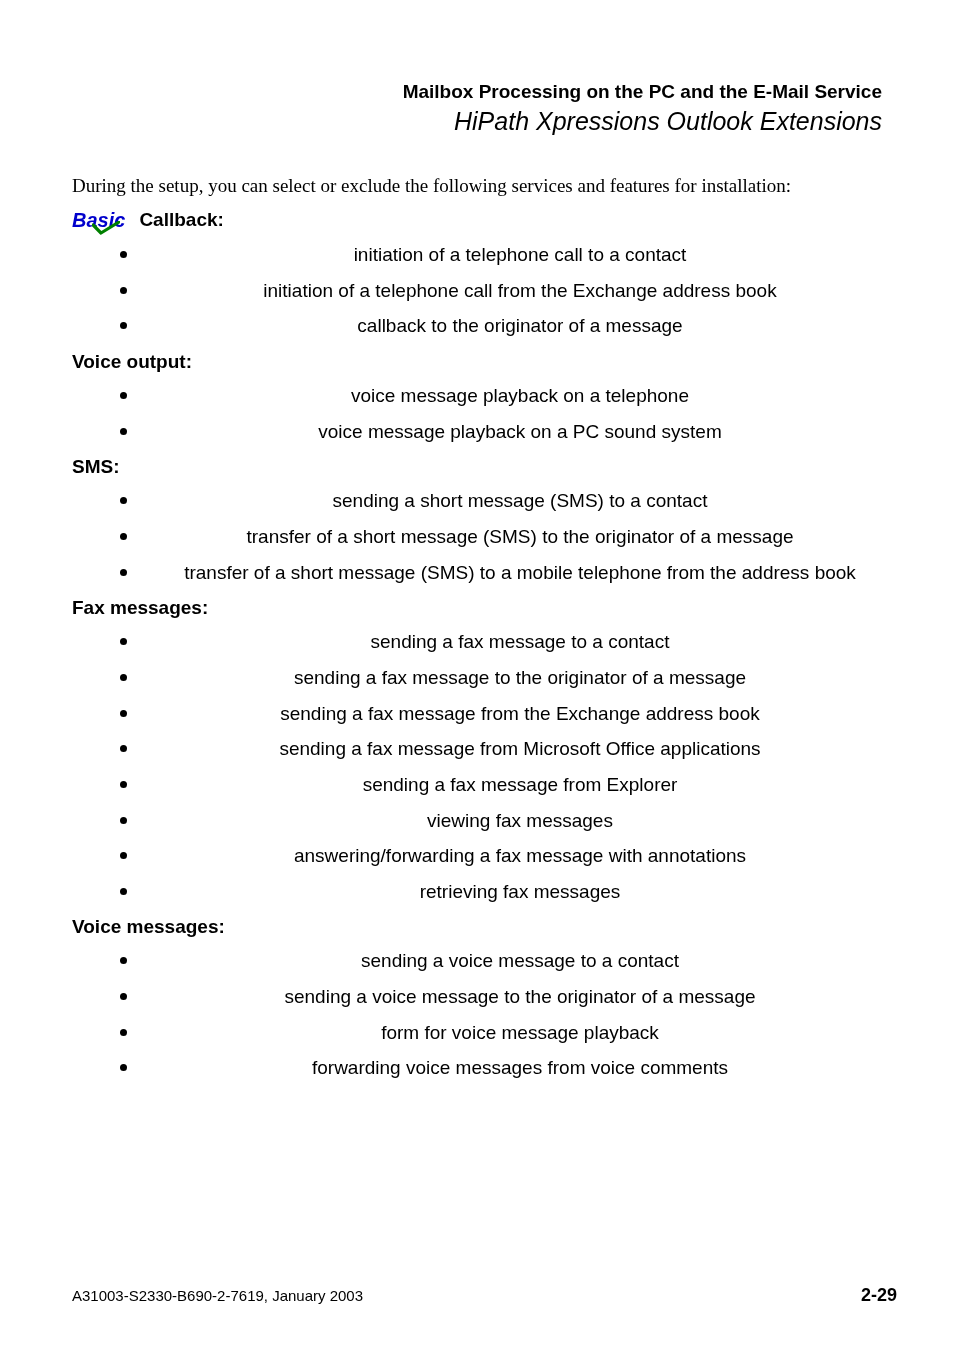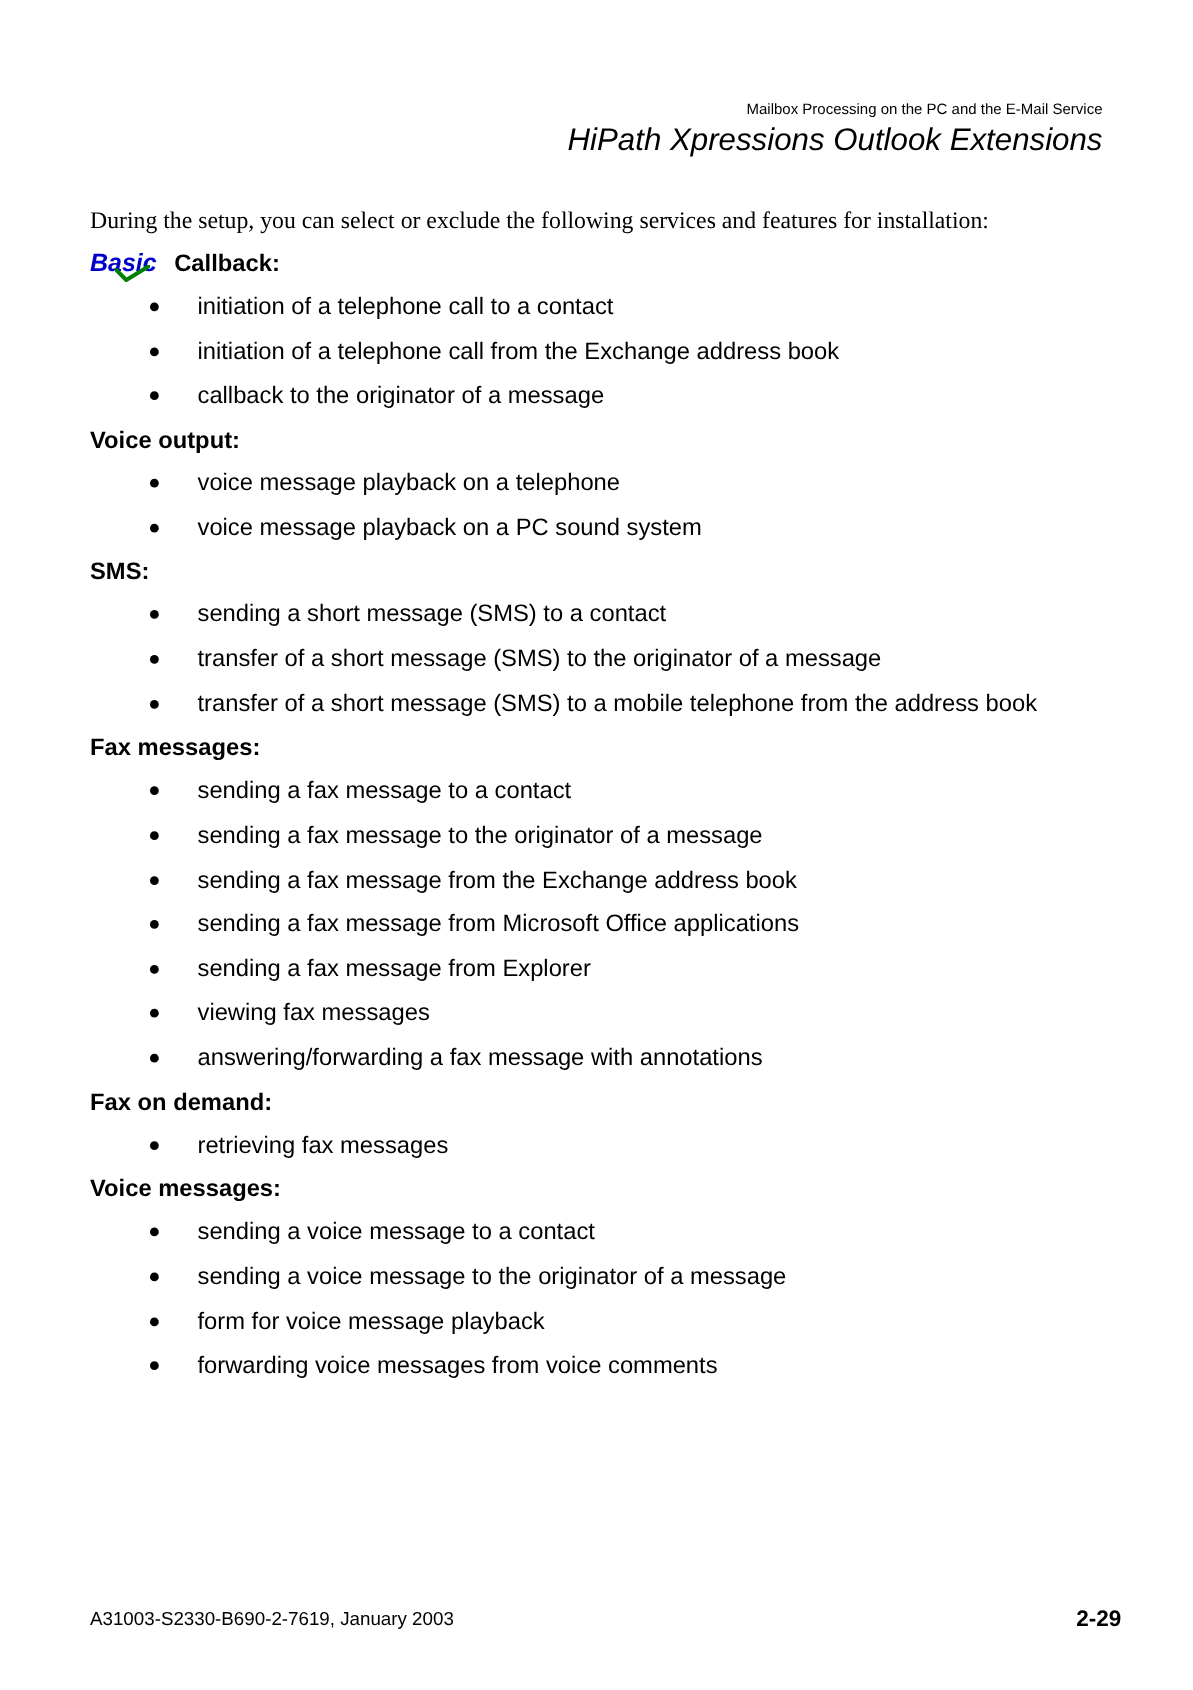--- a/index.html
+++ b/index.html
@@ -14,40 +14,40 @@
     height: 1352px;
     position: relative;
     box-sizing: border-box;
     padding: 80px 72px 0 72px;
   }
   .hdr {
     text-align: right;
     margin-bottom: 38px;
   }
   .hdr .hdr-title {
-    font-weight: normal;
-    font-size: 12px;
+    font-weight: bold;
+    font-size: 19px;
     line-height: 1.3;
   }
   .hdr .hdr-sub {
     font-style: italic;
     font-size: 25px;
     line-height: 1.3;
   }
   .intro {
     font-size: 19px;
     margin-bottom: 12px;
     font-family: Liberation Serif, serif;
   }
   .section-head {
     font-weight: bold;
     font-size: 19px;
     margin: 12px 0 10px 0;
     display: flex;
-    align-items: center;
+    align-items: flex-start;
   }
   .section-head.with-basic .basic-word {
     font-family: "Comic Sans MS", cursive, sans-serif;
     font-style: italic;
     font-weight: bold;
     color: #0000cc;
     position: relative;
     margin-right: 14px;
     font-size: 20px;
   }
@@ -55,20 +55,21 @@
     position: absolute;
     left: 20px;
     top: 12px;
     width: 28px;
     height: 14px;
   }
   ul.bullets {
     list-style: none;
     padding: 0;
     margin: 0 0 8px 0;
+    text-align: center;
   }
   ul.bullets li {
     position: relative;
     padding-left: 86px;
     font-size: 19px;
     line-height: 1.35;
     margin: 10px 0;
   }
   ul.bullets li::before {
     content: "";
@@ -148,23 +149,20 @@
   <ul class="bullets">
     <li>sending a fax message to a contact</li>
     <li>sending a fax message to the originator of a message</li>
     <li>sending a fax message from the Exchange address book</li>
     <li>sending a fax message from Microsoft Office applications</li>
     <li>sending a fax message from Explorer</li>
     <li>viewing fax messages</li>
     <li>answering/forwarding a fax message with annotations</li>
   </ul>
 
-  <div class="section-head">
-    <span>Fax on demand:</span>
-  </div>
   <ul class="bullets">
     <li>retrieving fax messages</li>
   </ul>
 
   <div class="section-head">
     <span>Voice messages:</span>
   </div>
   <ul class="bullets">
     <li>sending a voice message to a contact</li>
     <li>sending a voice message to the originator of a message</li>

